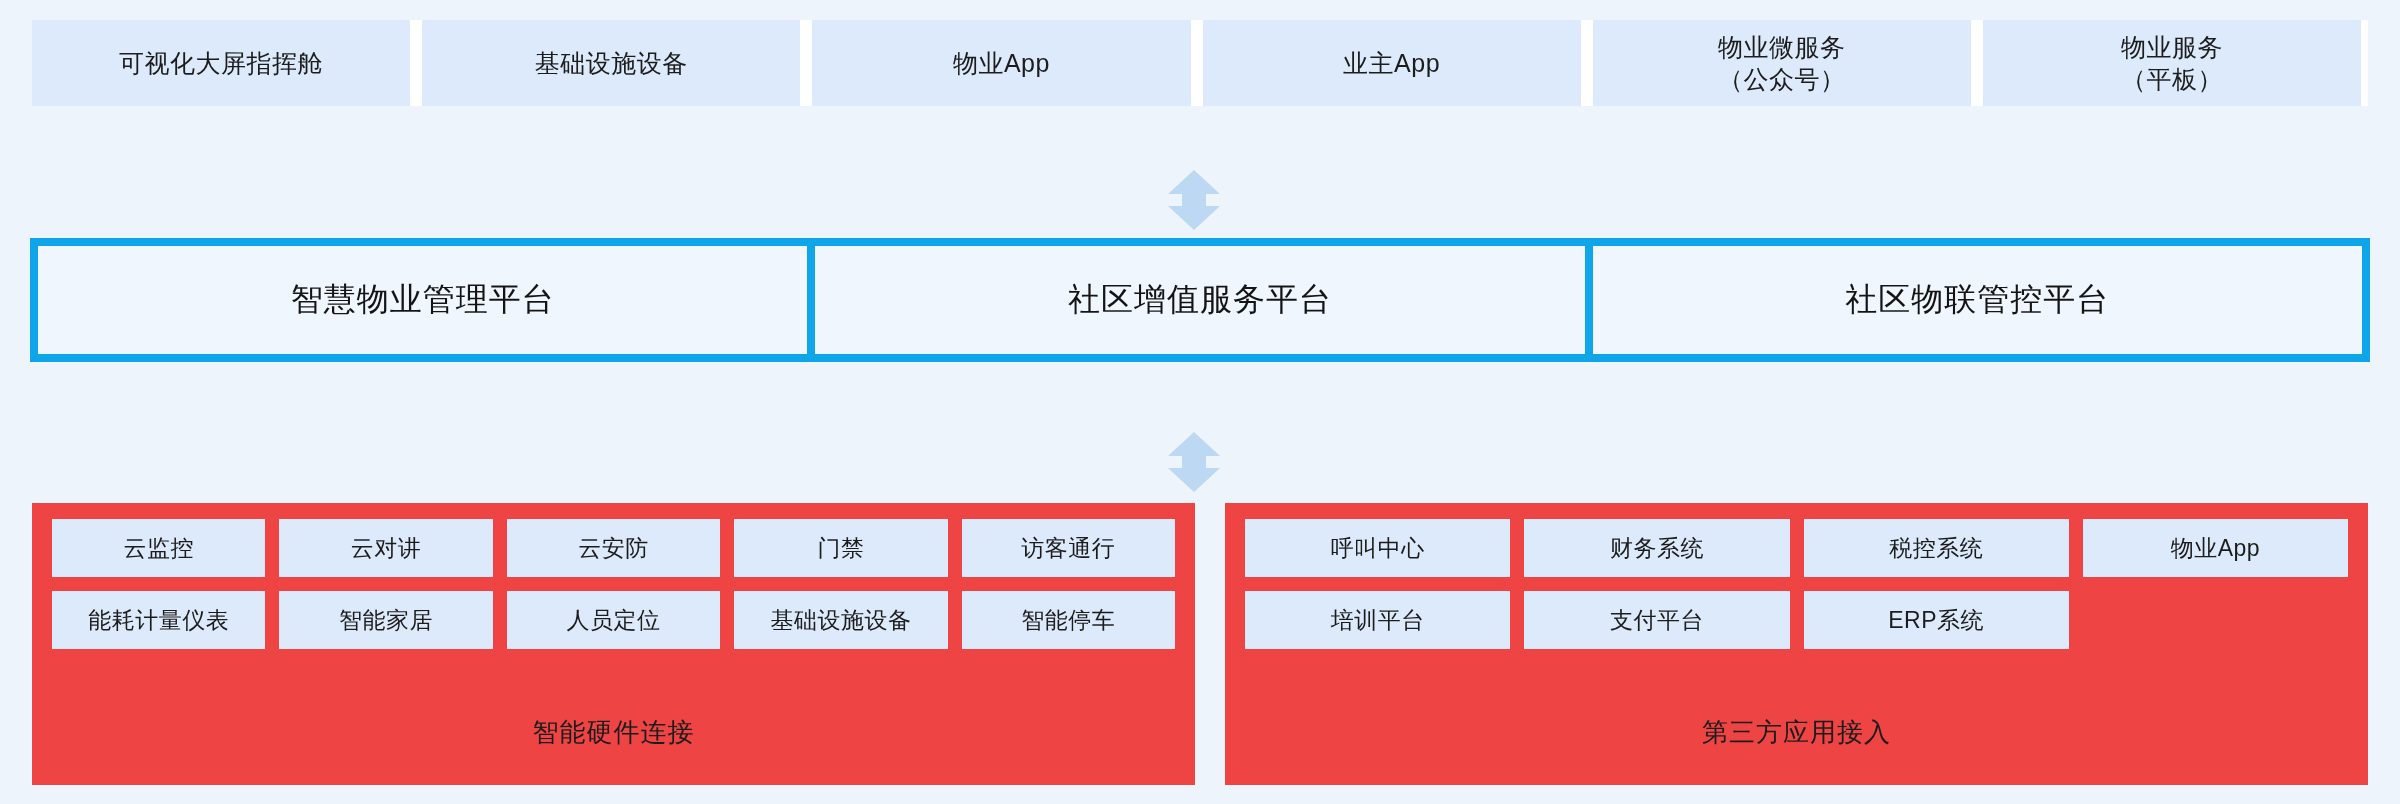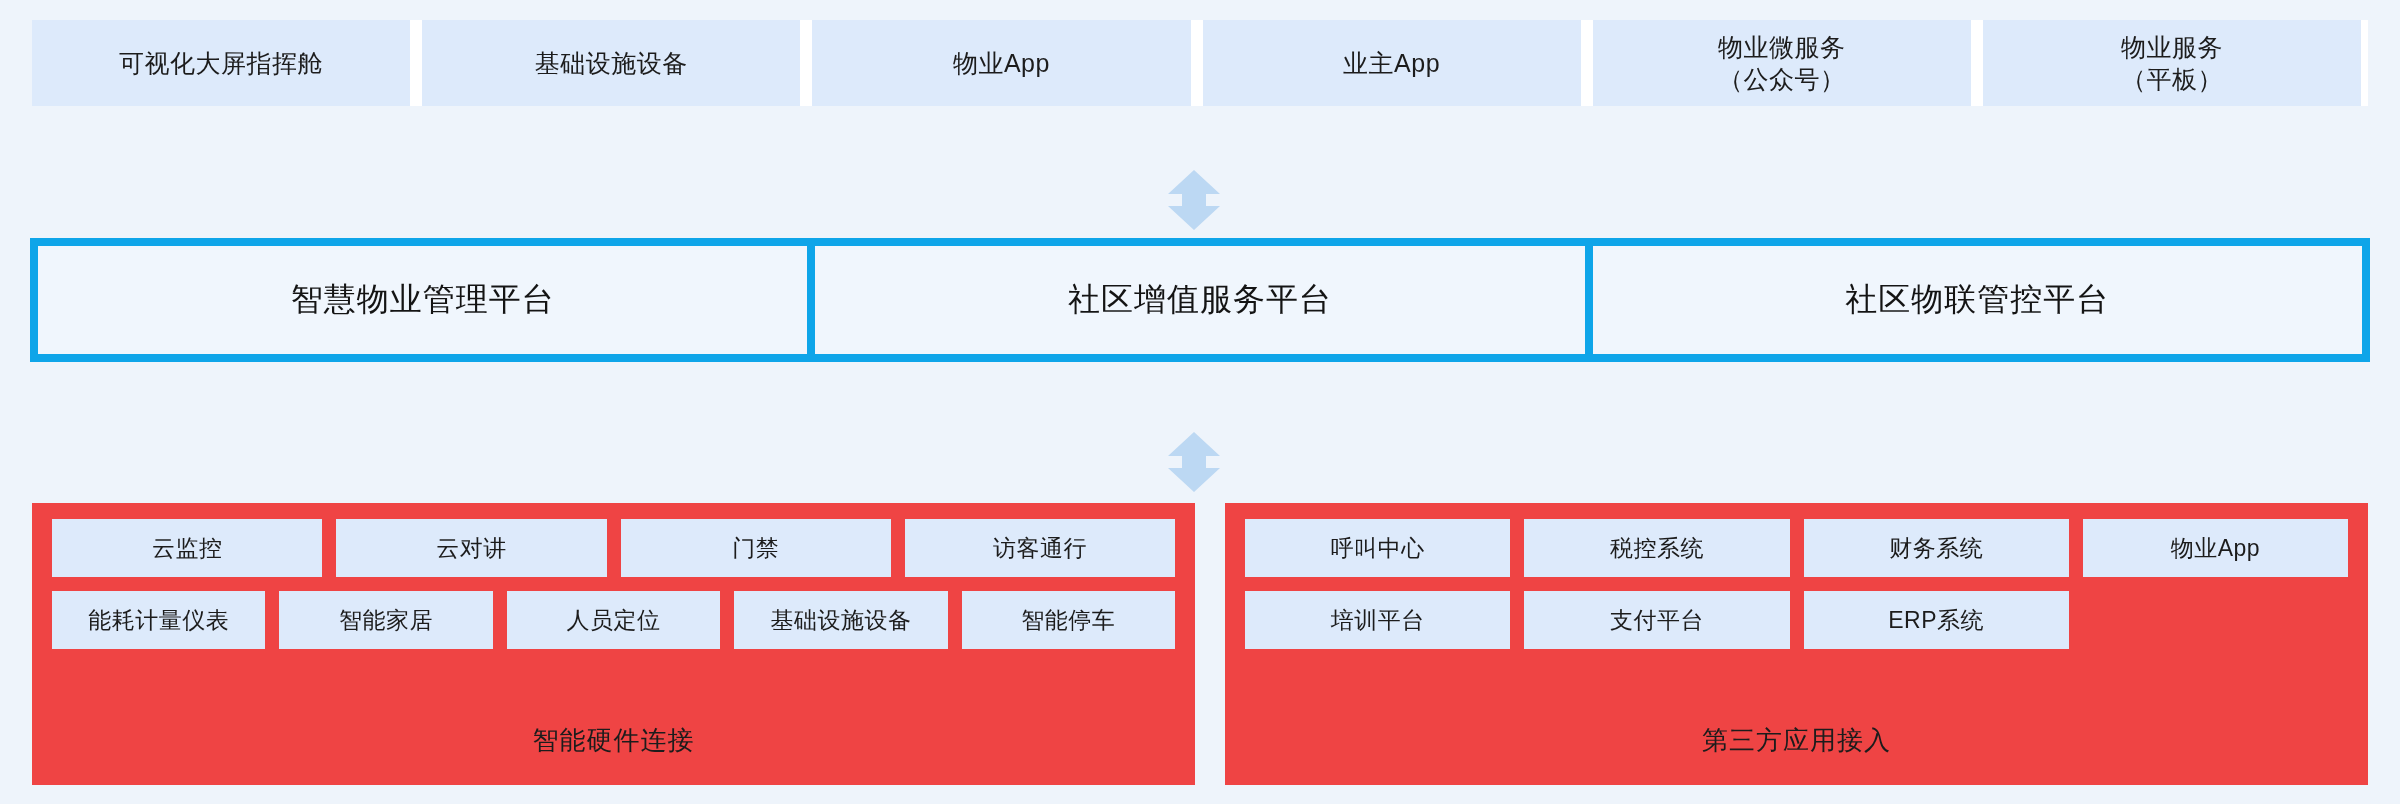--- a/index.html
+++ b/index.html
@@ -139,21 +139,21 @@
     color: #1c1c1c;
     white-space: nowrap;
     letter-spacing: .5px;
   }
   .chip.ghost {
     background: transparent;
   }
 
   .group-caption {
     margin-top: auto;
-    margin-bottom: 4px;
+    margin-bottom: 12px;
     height: 82px;
     display: flex;
     align-items: center;
     justify-content: center;
     font-size: 26px;
     color: #1c1c1c;
     letter-spacing: 1px;
   }
 </style>
 </head>
@@ -213,20 +213,23 @@
     <div class="bottom-panel bp-left">
       <div class="chip-grid">
         <div class="chip-row">
           <div class="chip" style="flex:1 1 0">
             <span class="chip-label">云监控</span>
           </div>
           <div class="chip" style="flex:1 1 0">
             <span class="chip-label">云对讲</span>
           </div>
           <div class="chip" style="flex:1 1 0">
+            <span class="chip-label">云安防</span>
+          </div>
+          <div class="chip" style="flex:1 1 0">
             <span class="chip-label">门禁</span>
           </div>
           <div class="chip" style="flex:1 1 0">
             <span class="chip-label">访客通行</span>
           </div>
         </div>
         <div class="chip-row">
           <div class="chip" style="flex:1 1 0">
             <span class="chip-label">能耗计量仪表</span>
           </div>
@@ -247,24 +250,24 @@
       <div class="group-caption">智能硬件连接</div>
     </div>
 
     <div class="bottom-panel bp-right">
       <div class="chip-grid">
         <div class="chip-row">
           <div class="chip" style="flex:1 1 0">
             <span class="chip-label">呼叫中心</span>
           </div>
           <div class="chip" style="flex:1 1 0">
+            <span class="chip-label">财务系统</span>
+          </div>
+          <div class="chip" style="flex:1 1 0">
             <span class="chip-label">税控系统</span>
-          </div>
-          <div class="chip" style="flex:1 1 0">
-            <span class="chip-label">财务系统</span>
           </div>
           <div class="chip" style="flex:1 1 0">
             <span class="chip-label">物业App</span>
           </div>
         </div>
         <div class="chip-row">
           <div class="chip" style="flex:1 1 0">
             <span class="chip-label">培训平台</span>
           </div>
           <div class="chip" style="flex:1 1 0">

